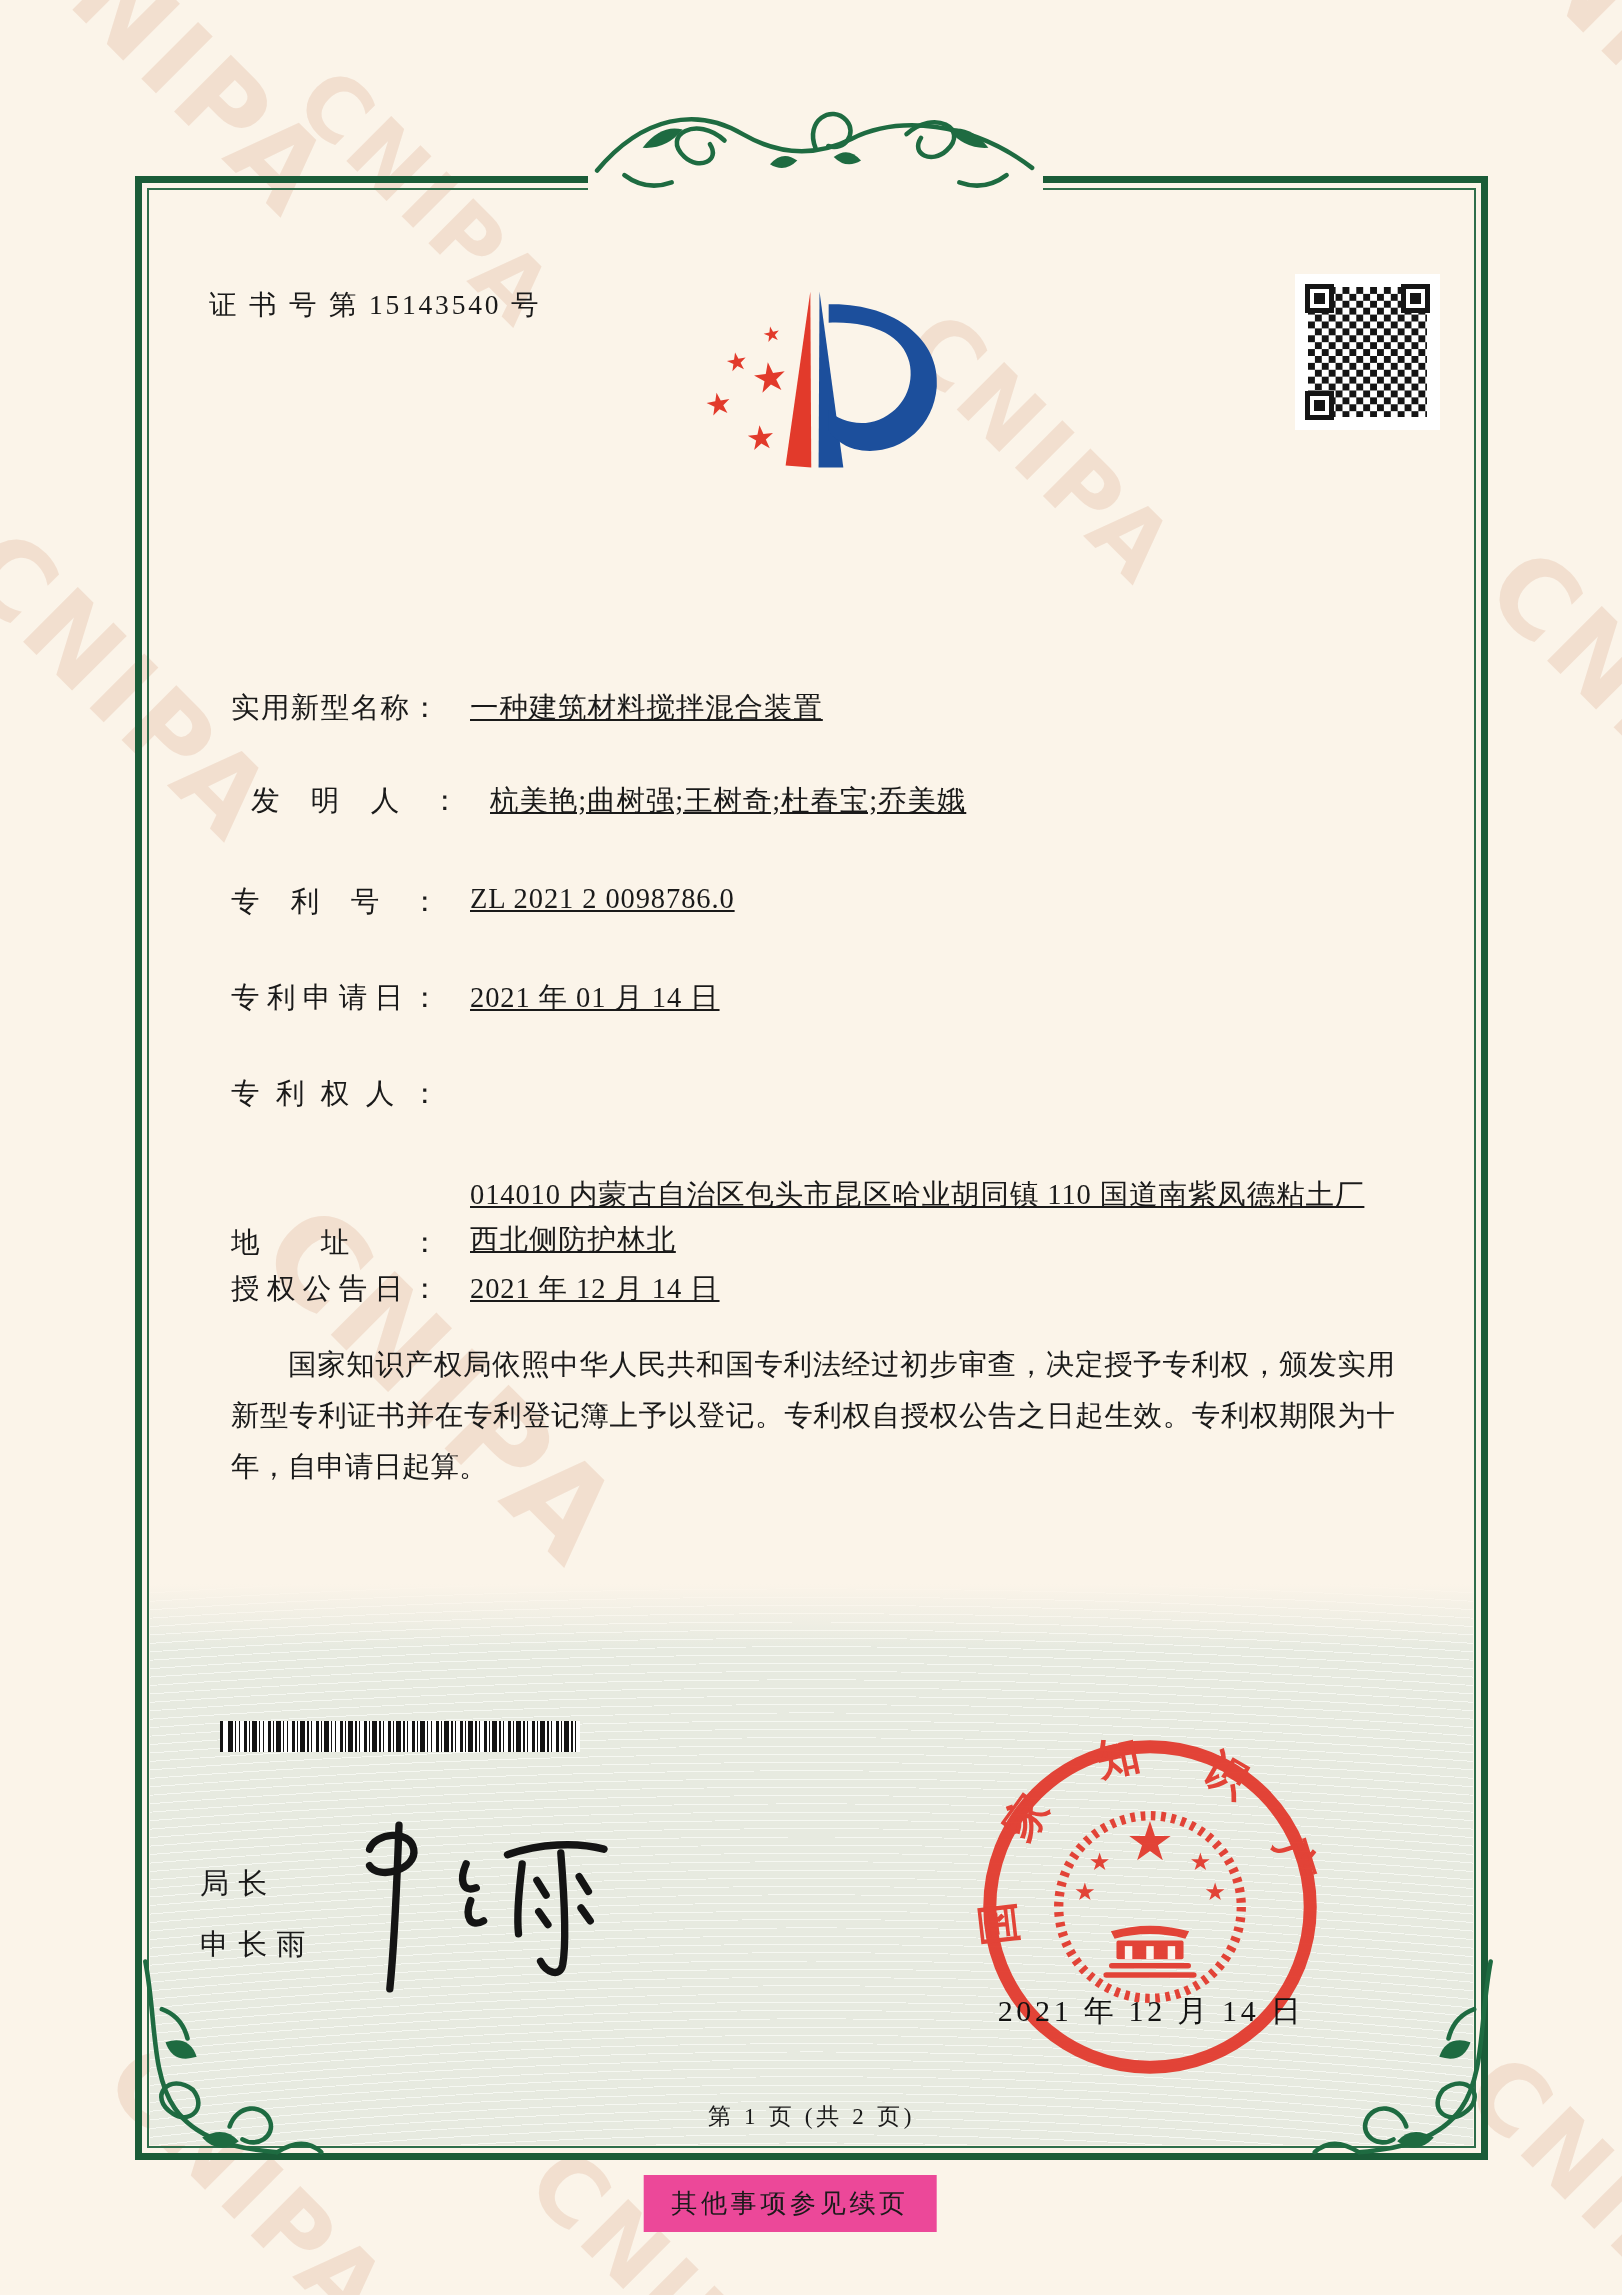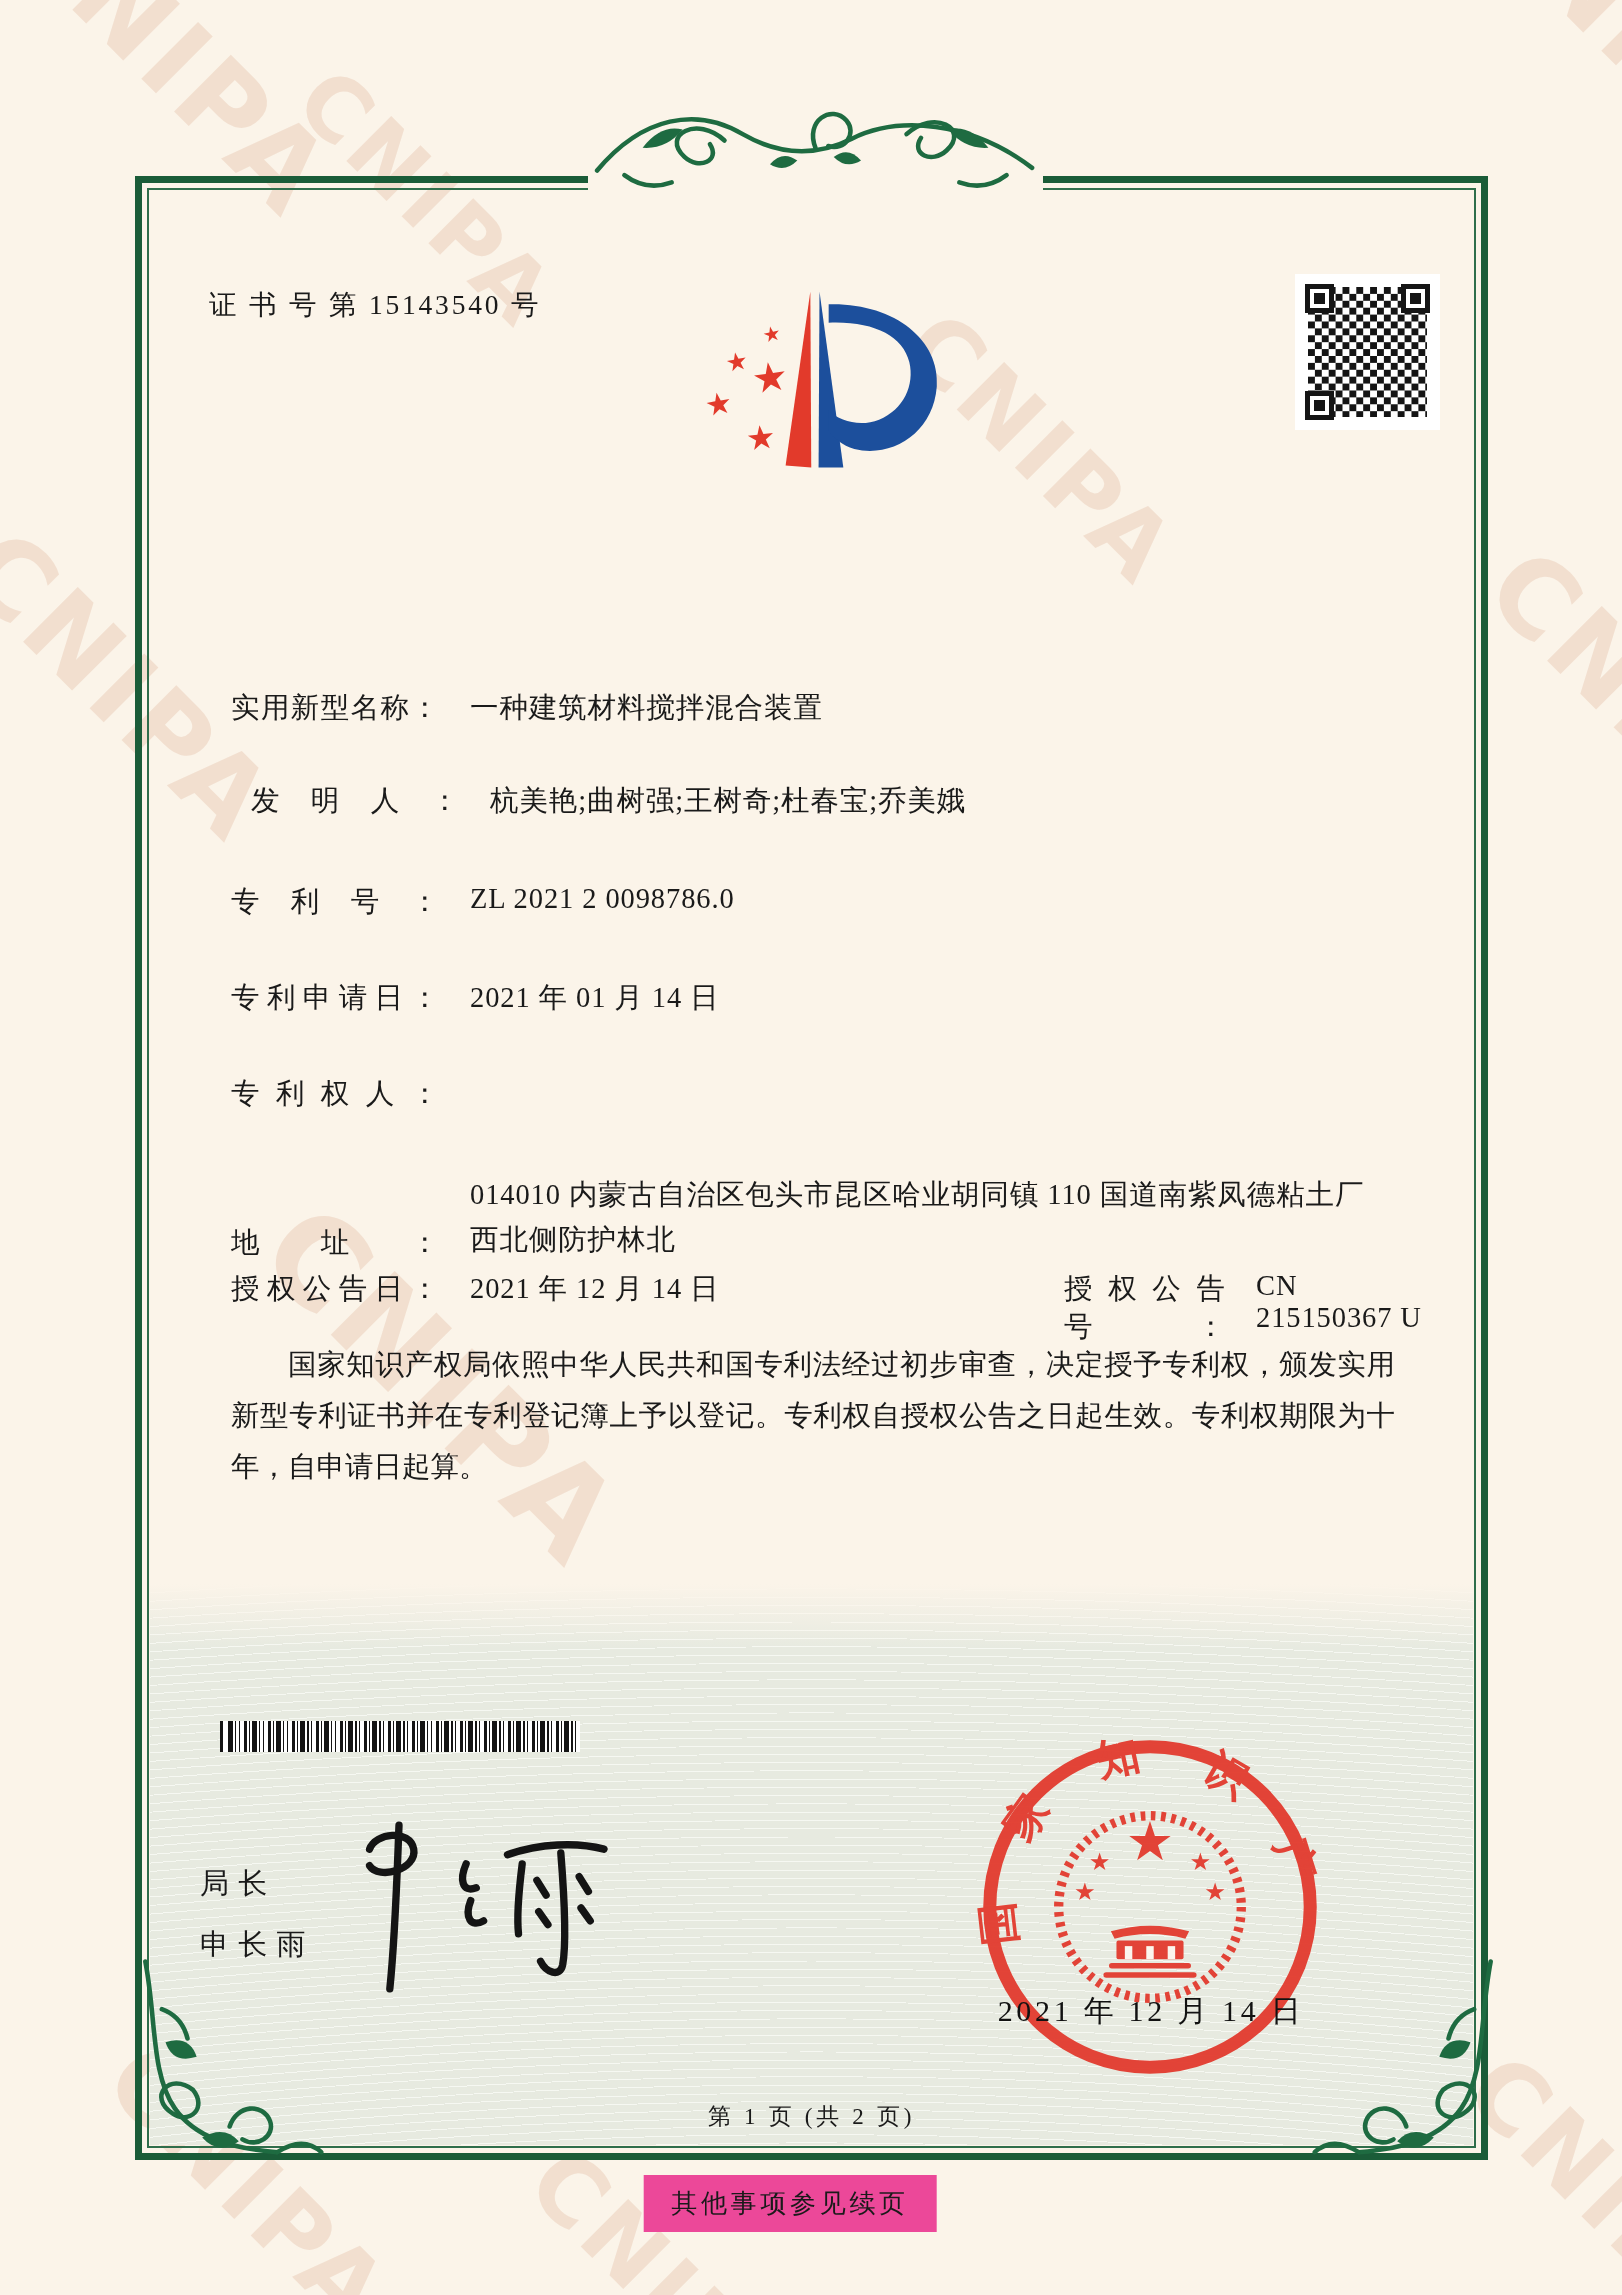--- a/index.html
+++ b/index.html
@@ -25,21 +25,21 @@
   .qr-grid{position:absolute;inset:13px;
      background:repeating-conic-gradient(#151515 0 25%, #fff 0 50%) 0 0/13.8px 13.8px;}
   .finder{position:absolute;width:29px;height:29px;border:5.5px solid #151515;background:#fff;box-sizing:border-box;}
   .finder::after{content:"";position:absolute;inset:3.7px;background:#151515;}
   .f-tl{left:10px;top:10px;} .f-tr{right:10px;top:10px;} .f-bl{left:10px;bottom:10px;}
   .title{position:absolute;left:0;top:490px;width:1623px;margin:0;text-align:center;
          font-size:68px;font-weight:bold;letter-spacing:20px;text-indent:20px;z-index:4;}
   
   .row{position:absolute;left:231px;font-size:28.5px;z-index:4;display:flex;align-items:flex-start;}
   .lab{display:inline-block;width:208px;text-align:justify;text-align-last:justify;flex:none;}
-  .val{margin-left:31px;letter-spacing:0.9px;}
+  .val{margin-left:31px;letter-spacing:0.9px;text-decoration:underline;}
   .val-wrap{width:918px;line-height:45px;}
   .grant2{position:absolute;left:833px;top:0;display:flex;font-size:28.5px;}
   .grant2 .lab{width:161px;}
   
   .body-text{position:absolute;left:231px;top:1339px;width:1164px;font-size:28.5px;line-height:51px;
              text-align:justify;z-index:4;}
   .body-text p{margin:0;text-indent:2em;}
   
   .barcode{position:absolute;left:220px;top:1721px;width:360px;height:31px;z-index:4;
      background:repeating-linear-gradient(90deg,#141414 0 2.8px,#fff 2.8px 4.6px,#141414 4.6px 5.5px,#fff 5.5px 8.3px,
@@ -171,24 +171,20 @@
     <span class="lab">专利权人：</span>
   </div>
   <div class="row" style="top:1172px;align-items:flex-end;">
     <span class="lab">地址：</span>
     <span class="val val-wrap">014010 内蒙古自治区包头市昆区哈业胡同镇 110 国道南紫凤德粘土厂西北侧防护林北</span>
   </div>
 
   <div class="row" style="top:1270px;width:1194px;">
     <span class="lab">授权公告日：</span>
     <span class="val">2021 年 12 月 14 日</span>
-    <span class="grant2">
-      <span class="lab">授权公告号：</span>
-      <span class="val">CN 215150367 U</span>
-    </span>
   </div>
 
   <div class="body-text">
     <p>国家知识产权局依照中华人民共和国专利法经过初步审查，决定授予专利权，颁发实用新型专利证书并在专利登记簿上予以登记。专利权自授权公告之日起生效。专利权期限为十年，自申请日起算。</p>
   </div>
 
   <div class="barcode"></div>
 
   <div class="sig-title">局长</div>
   <div class="sig-name">申长雨</div>

